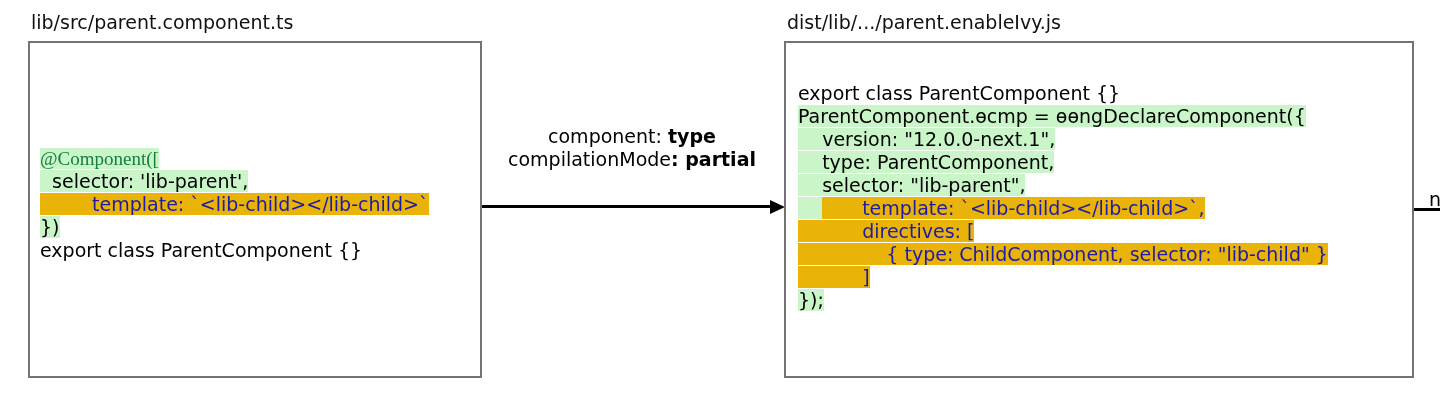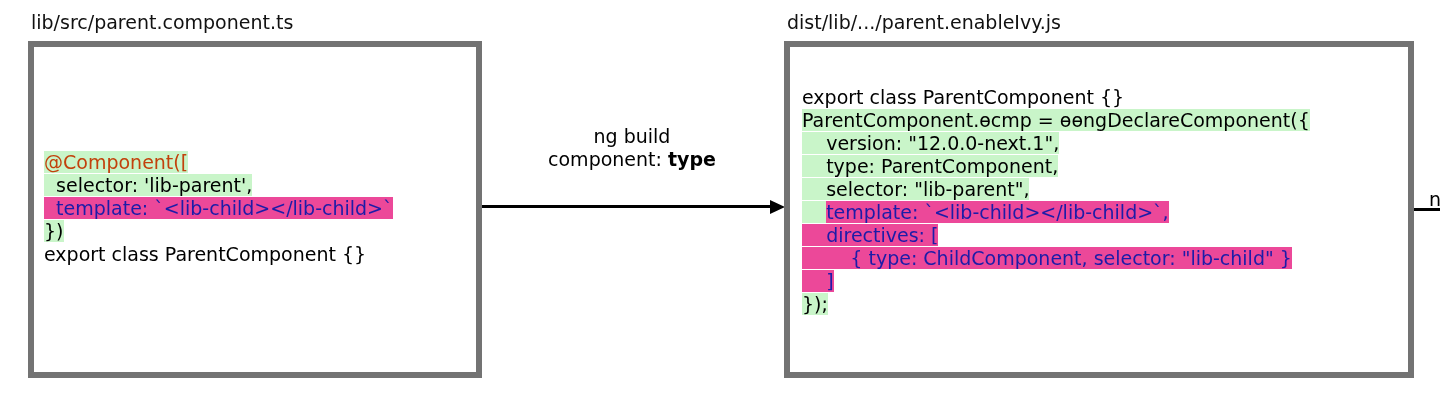--- a/index.html
+++ b/index.html
@@ -8,31 +8,31 @@
     background:#ffffff;
     font-family:"DejaVu Sans","Liberation Sans",sans-serif;
   }
   .stage{position:absolute;left:0;top:4px;width:1440px;height:400px;}
   .file-title{
     position:absolute;
     font-size:19px;line-height:22px;color:#111111;white-space:pre;
   }
   .code-box{
     position:absolute;
-    border:6px solid #737373;background:#ffffff;box-sizing:border-box;
+    border:2px solid #737373;background:#ffffff;box-sizing:border-box;
   }
   .code{
     position:absolute;
     font-size:19px;line-height:23px;color:#000000;white-space:pre;
   }
   .code-line{display:block;height:23px;}
   .bg-green{background:#c9f5c9;}
-  .bg-blue{background:#ec4899;}
+  .bg-blue{background:#eab308;padding-left:40px;}
   .fg-black{color:#000000;}
-  .fg-green{color:#c2410c;}
+  .fg-green{color:#15803d;font-family:Liberation Serif, serif;}
   .fg-blue{color:#1c1ca8;}
   .bold{font-weight:bold;}
   .arrow-label{
     position:absolute;left:482px;top:121px;width:300px;
     text-align:center;font-size:19px;line-height:23px;color:#000000;white-space:pre;
   }
   .arrow-label .lbl-line{display:block;height:23px;}
   .arrow-line{
     position:absolute;background:#000000;height:3px;
   }
@@ -50,21 +50,21 @@
 <body>
 
 <div class="stage">
 
   <div class="file-title" style="left:31px;top:7px;">lib/src/parent.component.ts</div>
 
   <div class="code-box" style="left:28px;top:37px;width:454px;height:337px;">
     <div class="code" style="left:10px;top:104px;"><span class="code-line"><span class="bg-green fg-green">@Component([</span></span><span class="code-line"><span class="bg-green fg-black">  selector: 'lib-parent',</span></span><span class="code-line"><span class="bg-blue fg-blue">  template: `&lt;lib-child&gt;&lt;/lib-child&gt;`</span></span><span class="code-line"><span class="bg-green fg-black">})</span></span><span class="code-line"><span class="fg-black">export class ParentComponent {}</span></span></div>
   </div>
 
-  <div class="arrow-label"><span class="lbl-line"><span>ng build</span></span><span class="lbl-line"><span>component: </span><span class="bold">type</span></span></div>
+  <div class="arrow-label"><span class="lbl-line"><span>component: </span><span class="bold">type</span></span><span class="lbl-line"><span>compilationMode</span><span class="bold">: partial</span></span></div>
   <div class="arrow-line" style="left:482px;top:201px;width:290px;"></div>
   <div class="arrow-head" style="left:770px;top:195.5px;"></div>
 
   <div class="file-title" style="left:787px;top:7px;">dist/lib/.../parent.enableIvy.js</div>
 
   <div class="code-box" style="left:784px;top:37px;width:630px;height:337px;">
     <div class="code" style="left:12px;top:39px;"><span class="code-line"><span class="fg-black">export class ParentComponent {}</span></span><span class="code-line"><span class="bg-green fg-black">ParentComponent.ɵcmp = ɵɵngDeclareComponent({</span></span><span class="code-line"><span class="bg-green fg-black">    version: "12.0.0-next.1",</span></span><span class="code-line"><span class="bg-green fg-black">    type: ParentComponent,</span></span><span class="code-line"><span class="bg-green fg-black">    selector: "lib-parent",</span></span><span class="code-line"><span class="bg-green fg-black">    </span><span class="bg-blue fg-blue">template: `&lt;lib-child&gt;&lt;/lib-child&gt;`,</span></span><span class="code-line"><span class="bg-blue fg-blue">    directives: [</span></span><span class="code-line"><span class="bg-blue fg-blue">        { type: ChildComponent, selector: "lib-child" }</span></span><span class="code-line"><span class="bg-blue fg-blue">    ]</span></span><span class="code-line"><span class="bg-green fg-black">});</span></span></div>
   </div>
 
   <div class="edge-label" style="left:1429px;top:184px;">n</div>

